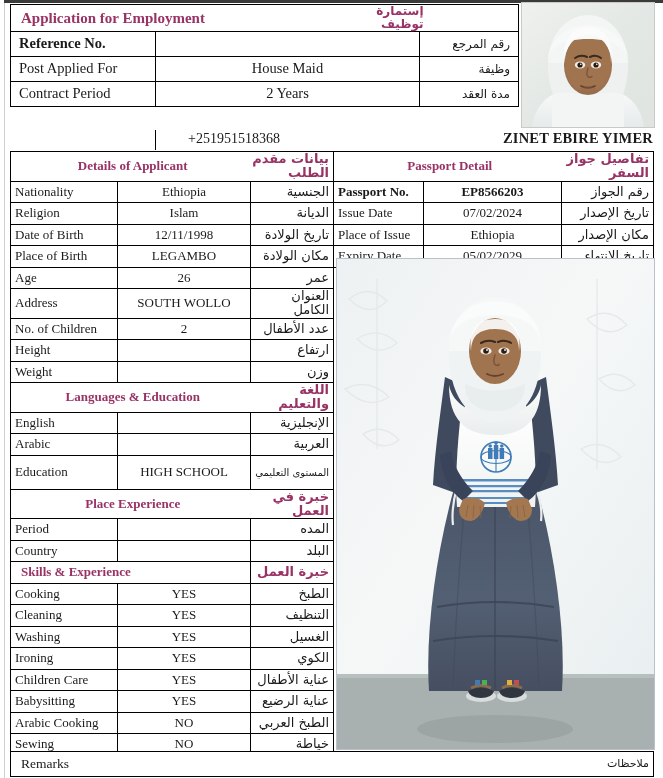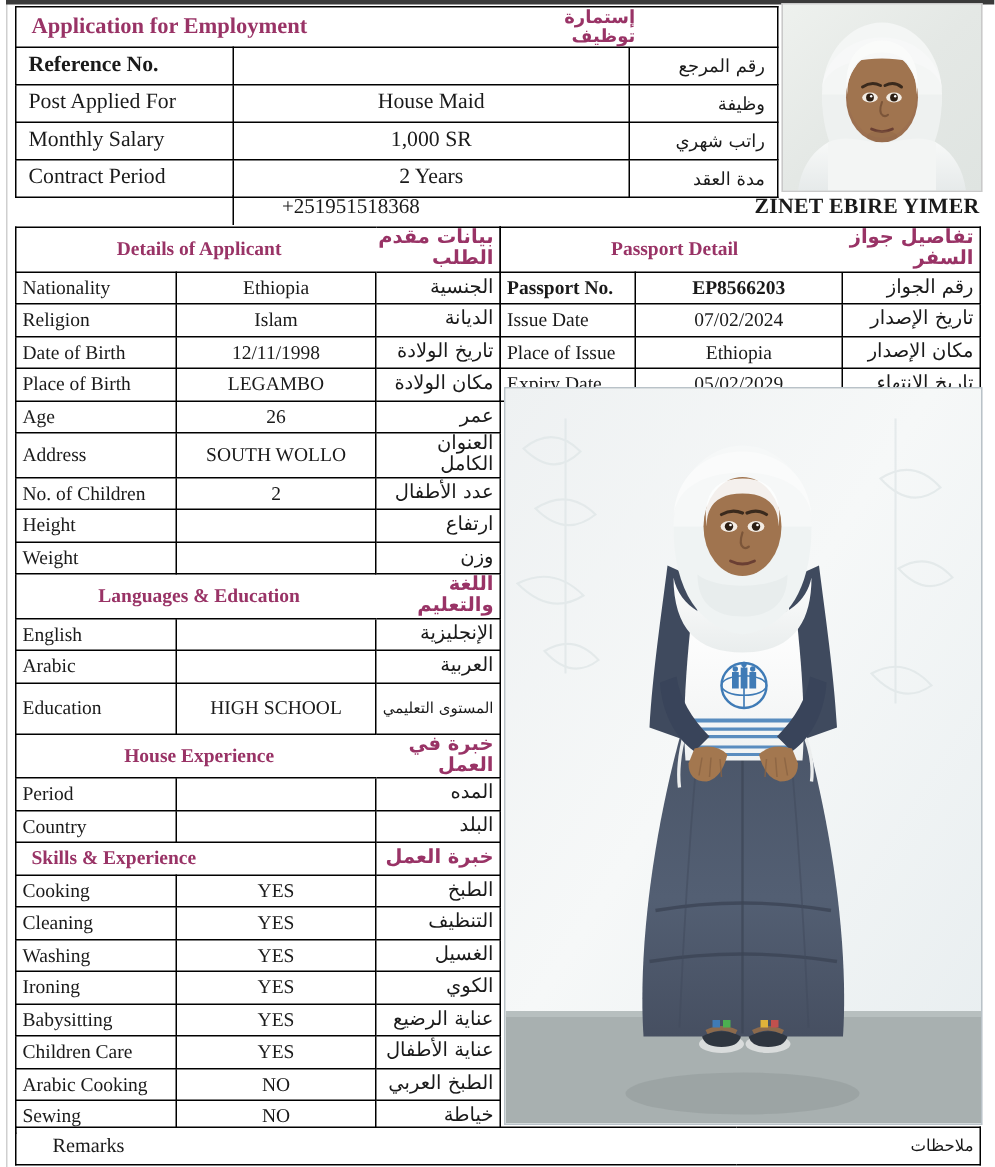--- a/index.html
+++ b/index.html
@@ -208,25 +208,20 @@
       <td class="lbl-en big-lbl bold">Reference No.</td>
       <td class="val big-val"></td>
       <td class="lbl-ar big-ar">رقم المرجع</td>
     </tr>
     <tr>
       <td class="lbl-en big-lbl">Post Applied For</td>
       <td class="val big-val">House Maid</td>
       <td class="lbl-ar big-ar">وظيفة</td>
     </tr>
     <tr>
-      <td class="lbl-en big-lbl">Monthly Salary</td>
-      <td class="val big-val">1,000 SR</td>
-      <td class="lbl-ar big-ar">راتب شهري</td>
-    </tr>
-    <tr>
       <td class="lbl-en big-lbl">Contract Period</td>
       <td class="val big-val">2 Years</td>
       <td class="lbl-ar big-ar">مدة العقد</td>
     </tr>
   </tbody>
 </table>
 
 <div id="phone-row">
   <span class="ph-lbl">Phone No.</span>
   <span class="ph-div"></span>
@@ -308,21 +303,21 @@
       <td class="val"></td>
       <td class="lbl-ar">العربية</td>
     </tr>
     <tr>
       <td class="lbl-en" style="height:33px">Education</td>
       <td class="val">HIGH SCHOOL</td>
       <td class="lbl-ar edu-ar">المستوى التعليمي</td>
     </tr>
 
     <tr class="sec">
-      <td class="sec-en" colspan="2">House Experience</td>
+      <td class="sec-en" colspan="2">Place Experience</td>
       <td class="sec-ar">خبرة في العمل</td>
     </tr>
     <tr>
       <td class="lbl-en" style="width:60px">Period</td>
       <td class="val"></td>
       <td class="lbl-ar" style="width:56px">المده</td>
     </tr>
     <tr>
       <td class="lbl-en">Country</td>
       <td class="val"></td>
@@ -347,28 +342,28 @@
       <td class="lbl-en">Washing</td>
       <td class="val">YES</td>
       <td class="lbl-ar">الغسيل</td>
     </tr>
     <tr>
       <td class="lbl-en">Ironing</td>
       <td class="val">YES</td>
       <td class="lbl-ar">الكوي</td>
     </tr>
     <tr>
+      <td class="lbl-en">Children Care</td>
+      <td class="val">YES</td>
+      <td class="lbl-ar">عناية الأطفال</td>
+    </tr>
+    <tr>
       <td class="lbl-en">Babysitting</td>
       <td class="val">YES</td>
       <td class="lbl-ar">عناية الرضيع</td>
-    </tr>
-    <tr>
-      <td class="lbl-en">Children Care</td>
-      <td class="val">YES</td>
-      <td class="lbl-ar">عناية الأطفال</td>
     </tr>
     <tr>
       <td class="lbl-en">Arabic Cooking</td>
       <td class="val">NO</td>
       <td class="lbl-ar">الطبخ العربي</td>
     </tr>
     <tr>
       <td class="lbl-en">Sewing</td>
       <td class="val">NO</td>
       <td class="lbl-ar">خياطة</td>
@@ -410,21 +405,21 @@
   </tbody>
 </table>
 
 <table class="tbl" id="remarks-table">
   <colgroup>
       <col style="width:480px">
       <col style="width:163px">
     </colgroup>
   <tbody>
     <tr>
-      <td class="lbl-en nb-r" style="padding-left:24px">Remarks</td>
+      <td class="lbl-en nb-r" style="padding-left:10px">Remarks</td>
       <td class="lbl-ar nb-l" style="font-size:11px">ملاحظات</td>
     </tr>
   </tbody>
 </table>
 
 <div id="photo-head">
   <svg class="photo-svg" viewBox="0 0 132 124" preserveAspectRatio="none">
     <defs>
       <linearGradient id="hbg" x1="0" y1="0" x2="1" y2="1">
         <stop offset="0%" stop-color="#eef1ee"></stop>

